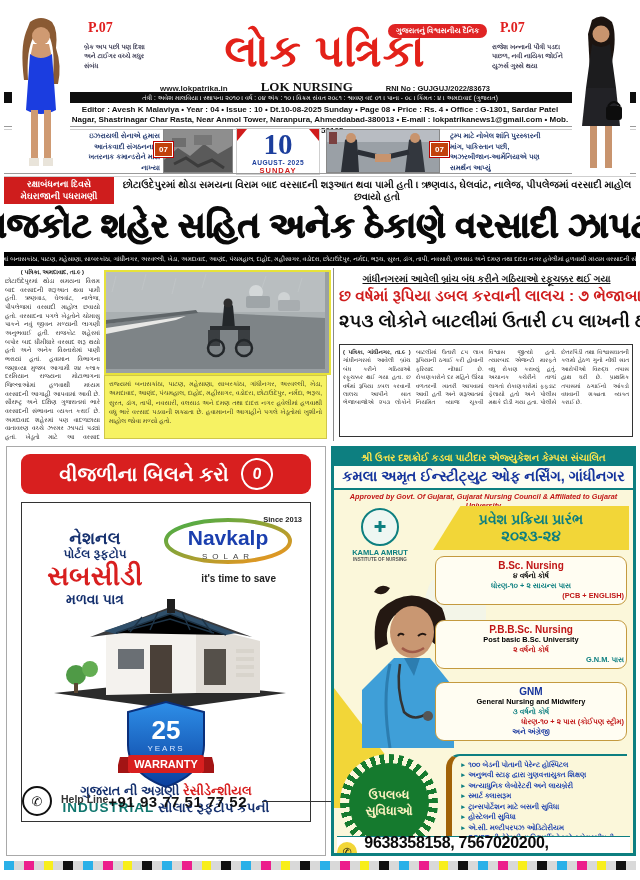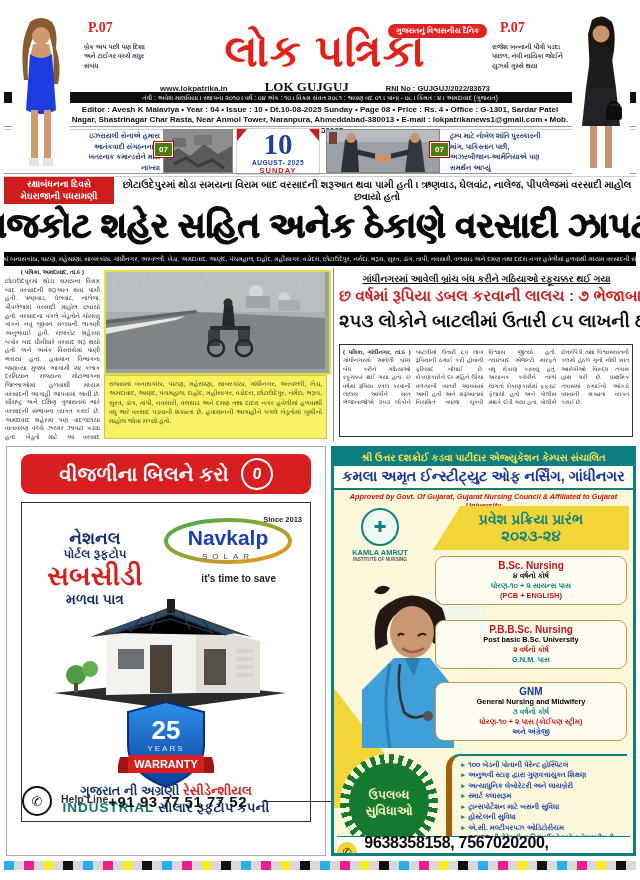--- a/index.html
+++ b/index.html
@@ -15,21 +15,21 @@
   .logo-web{font-size:8px;font-weight:700;color:#222;}
   .logo-en{font-size:13px;font-weight:900;font-family:"Liberation Serif",serif;color:#111;}
   .logo-rni{font-size:7.5px;font-weight:700;color:#111;}
   .info-bar{position:absolute;left:4px;right:4px;top:92px;height:11px;background:#0e0e0e;color:#fff;font-size:6.4px;display:flex;align-items:center;justify-content:center;white-space:nowrap;overflow:hidden;}
   .editor-line{position:absolute;left:70px;right:70px;top:105px;font-size:8px;font-weight:700;color:#111;text-align:center;line-height:1.3;}
   .hrule{position:absolute;left:4px;right:4px;height:2px;border-top:1px solid #9a9a9a;border-bottom:1px solid #cfcfcf;}
 
   
   .brief-text{position:absolute;font-size:7px;font-weight:700;color:#22386e;line-height:1.5;}
   .brief-photo{position:absolute;border:1px solid #888;background:#9a9a9a;}
-  .page-badge{position:absolute;top:12px;width:17px;height:13px;background:#4d7c0f;border:1px solid #fff;color:#fff;font-size:8px;font-weight:900;display:flex;align-items:center;justify-content:center;box-shadow:0 0 0 1px #b00;z-index:3;}
+  .page-badge{position:absolute;top:12px;width:17px;height:13px;background:#c2410c;border:1px solid #fff;color:#fff;font-size:8px;font-weight:900;display:flex;align-items:center;justify-content:center;box-shadow:0 0 0 1px #b00;z-index:3;}
   .date-box{position:absolute;left:236px;top:128px;width:82px;height:45px;background:#fff;border:1px solid #cfcfcf;text-align:center;overflow:hidden;}
   .date-day{font-size:29px;font-weight:900;color:#1c3e9c;font-family:"Liberation Serif",serif;line-height:1;margin-top:1px;}
   .date-month{font-size:6.6px;font-weight:900;color:#1c3e9c;letter-spacing:.5px;}
   .date-weekday{font-size:7.5px;font-weight:900;color:#d01c1c;letter-spacing:1px;}
   .date-tri{position:absolute;top:0;width:0;height:0;border-style:solid;}
   .date-tri.l{left:0;border-width:12px 10px 0 0;border-color:#d01c1c transparent transparent transparent;}
   .date-tri.r{right:0;border-width:0 10px 12px 0;border-color:transparent #d01c1c transparent transparent;}
 
   
   .flag-box{position:absolute;left:4px;top:177px;width:110px;height:27px;background:#cf1d1d;color:#fff;font-size:9px;font-weight:800;display:flex;flex-direction:column;align-items:center;justify-content:center;line-height:1.25;}
@@ -93,21 +93,21 @@
   .adm-banner{position:absolute;right:4px;top:14px;width:196px;height:44px;background:#f2d638;clip-path:polygon(14% 0,100% 0,100% 100%,0 100%);display:flex;flex-direction:column;align-items:center;justify-content:center;color:#0d7f80;font-weight:900;line-height:1.15;}
   .adm1{font-size:14px;}
   .adm2{font-size:15px;}
   .course-box{position:absolute;right:6px;width:192px;background:#fffdf2;border:1.5px solid #c49a3f;border-radius:9px;text-align:center;padding:3px 2px;box-sizing:border-box;}
   .course-title{font-size:10px;font-weight:900;}
   .cb1{top:64px;} .cb1 .course-title{color:#c01616;}
   .cb2{top:128px;} .cb2 .course-title{color:#c01616;}
   .cb3{top:190px;} .cb3 .course-title{color:#14339c;}
   .course-line{font-size:7.4px;font-weight:800;line-height:1.35;}
   .course-box .course-line:nth-child(2){color:#0d7f80;}
-  .course-box .course-line:nth-child(3){color:#c01616;}
+  .course-box .course-line:nth-child(3){color:#c01616;text-align:right;}
   .course-box .course-line:nth-child(4){color:#14339c;}
   .course-box .course-line:nth-child(5){color:#0d7f80;}
   .cb2 .course-line:nth-child(2){color:#c01616;}
   .cb2 .course-line:nth-child(3){color:#0d7f80;}
   .cb2 .course-line:nth-child(4){color:#c01616;}
   .facilities{position:absolute;left:112px;right:6px;top:262px;border-top:2px solid #0d7f80;border-left:6px solid #a16207;border-top-left-radius:14px;padding:4px 0 0 8px;}
   .fac-item{font-size:7.2px;font-weight:800;color:#1b3fae;line-height:1.45;}
   .fac-item::before{content:"► ";color:#0d7f80;font-size:6.5px;}
   .starburst{position:absolute;left:6px;top:262px;width:98px;height:98px;border-radius:50%;background:repeating-conic-gradient(#157a2e 0 6deg,#fbf7da 6deg 12deg);display:flex;align-items:center;justify-content:center;}
   .starburst-inner{width:80px;height:80px;border-radius:50%;background:#157a2e;color:#fdf2c0;font-weight:900;display:flex;flex-direction:column;align-items:center;justify-content:center;font-size:12.5px;line-height:1.3;text-align:center;}
@@ -137,21 +137,21 @@
       <rect x="31" y="144" width="10" height="8" fill="#e9e4da"></rect>
     </svg>
   </div>
   <div class="p07" style="left:88px;top:20px;">P.07</div>
   <div class="teaser" style="left:84px;top:42px;width:74px;text-align:left;">બ્રેક અપ પછી પણ દિશા અને ટાઈગર વચ્ચે મધુર સંબંધ</div>
 
   <div class="tagline-pill">ગુજરાતનું વિશ્વસનીય દૈનિક</div>
   <div class="logo-title">લોક પત્રિકા</div>
   <div class="logo-subrow">
     <span class="logo-web">www.lokpatrika.in</span>
-    <span class="logo-en">LOK GUJGUJ</span>
+    <span class="logo-en">LOK NURSING</span>
     <span class="logo-rni">RNI No : GUJGUJ/2022/83673</span>
   </div>
 
   <div class="p07" style="left:500px;top:20px;">P.07</div>
   <div class="teaser" style="left:492px;top:42px;width:76px;text-align:left;">રાજેશ ખન્નાની પૌત્રી પડદા પાછળ, નવી નાયિકા જોઈને યુઝર્સ ગુસ્સે થયા</div>
   <div class="model-photo" style="left:572px;top:14px;">
     <svg width="58" height="162" viewBox="0 0 58 162">
       <rect width="58" height="162" fill="#ffffff"></rect>
       <path d="M20 6 Q30 -2 40 8 Q44 18 42 36 L38 60 L18 58 L16 20 Z" fill="#1c1410"></path>
       <circle cx="29" cy="20" r="8.5" fill="#c8946e"></circle>

